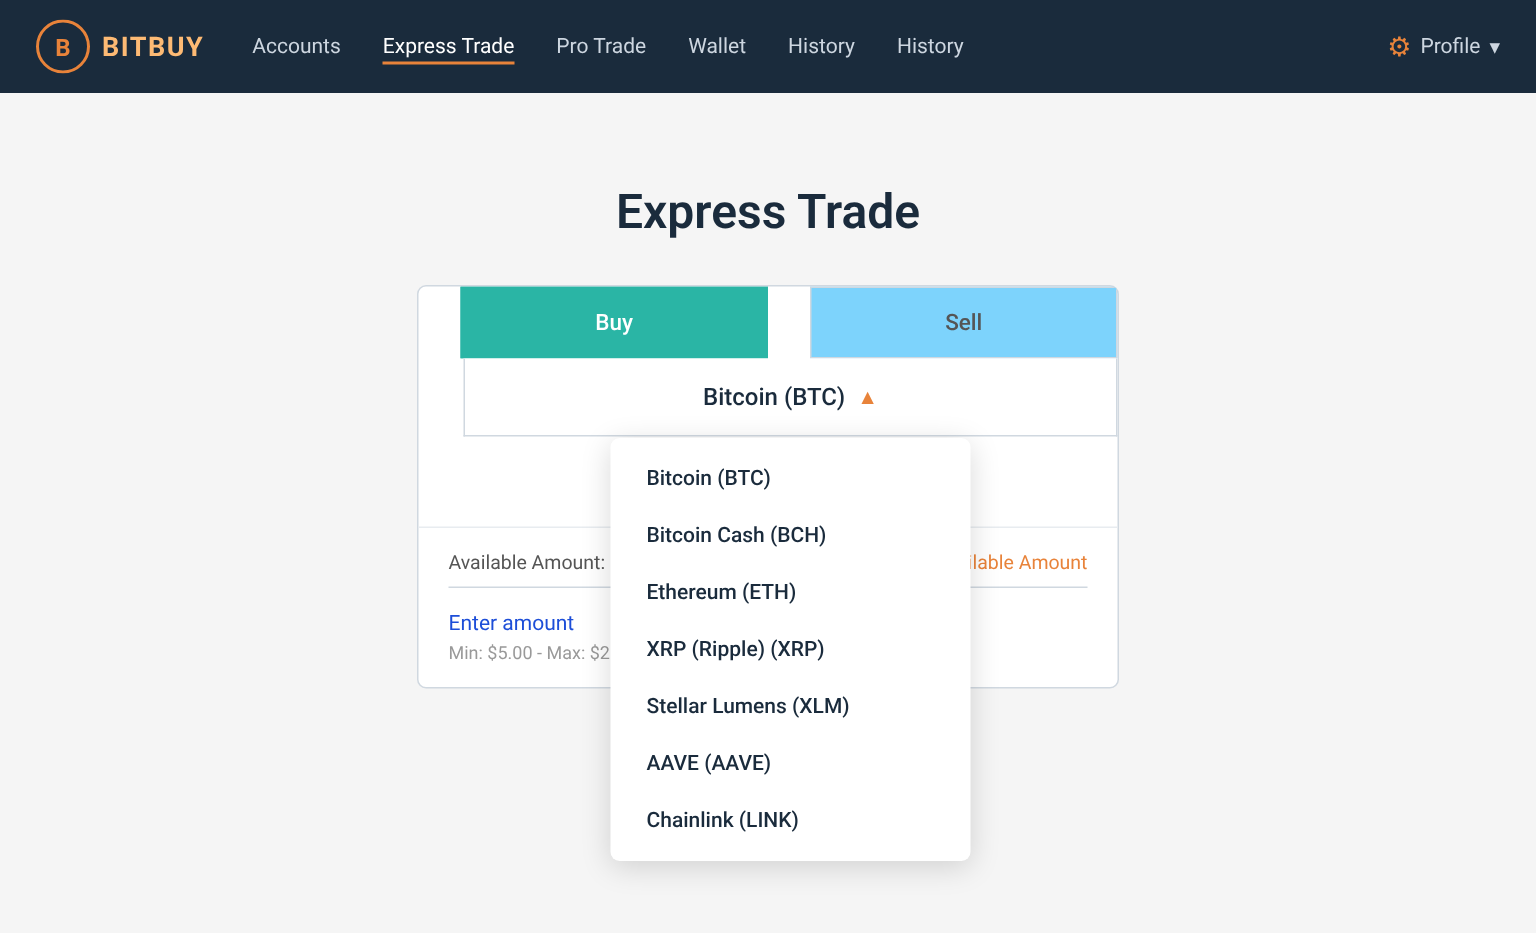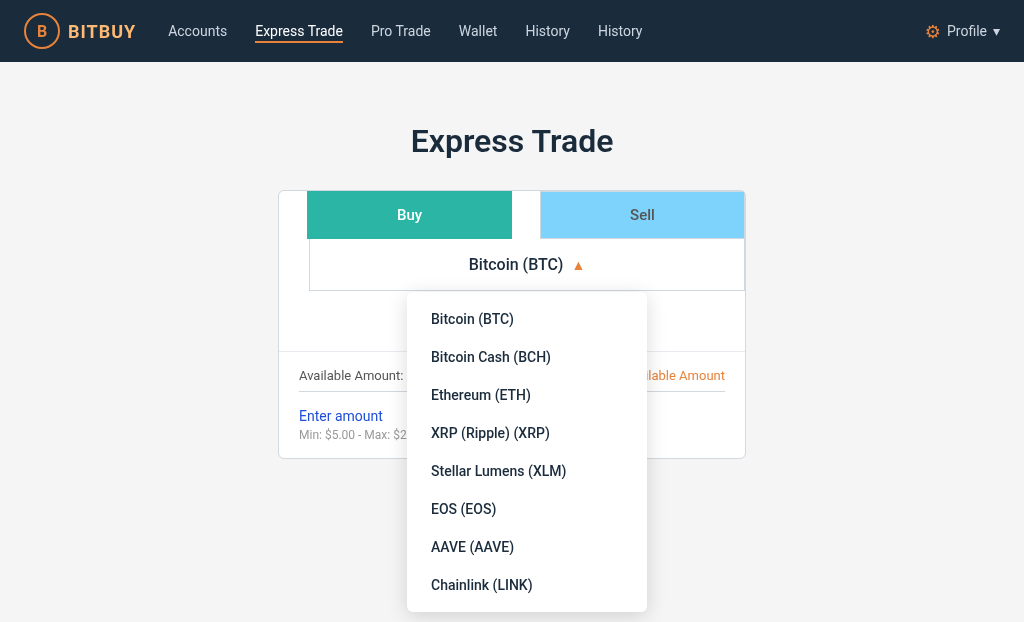--- a/index.html
+++ b/index.html
@@ -231,21 +231,20 @@
     <div class="dropdown-trigger">
       <span>Bitcoin (BTC)</span>
       <span class="chevron-up">▲</span>
 
       <div class="dropdown-menu">
         <div class="dropdown-item">Bitcoin (BTC)</div>
         <div class="dropdown-item">Bitcoin Cash (BCH)</div>
         <div class="dropdown-item">Ethereum (ETH)</div>
         <div class="dropdown-item">XRP (Ripple) (XRP)</div>
         <div class="dropdown-item">Stellar Lumens (XLM)</div>
-        <div class="dropdown-item">EOS (EOS)</div>
         <div class="dropdown-item">AAVE (AAVE)</div>
         <div class="dropdown-item">Chainlink (LINK)</div>
       </div>
     </div>
 
     <div class="amount-section">
       <div class="available-row">
         <span>
           <span>Available Amount:</span>
           <span>$0</span>

